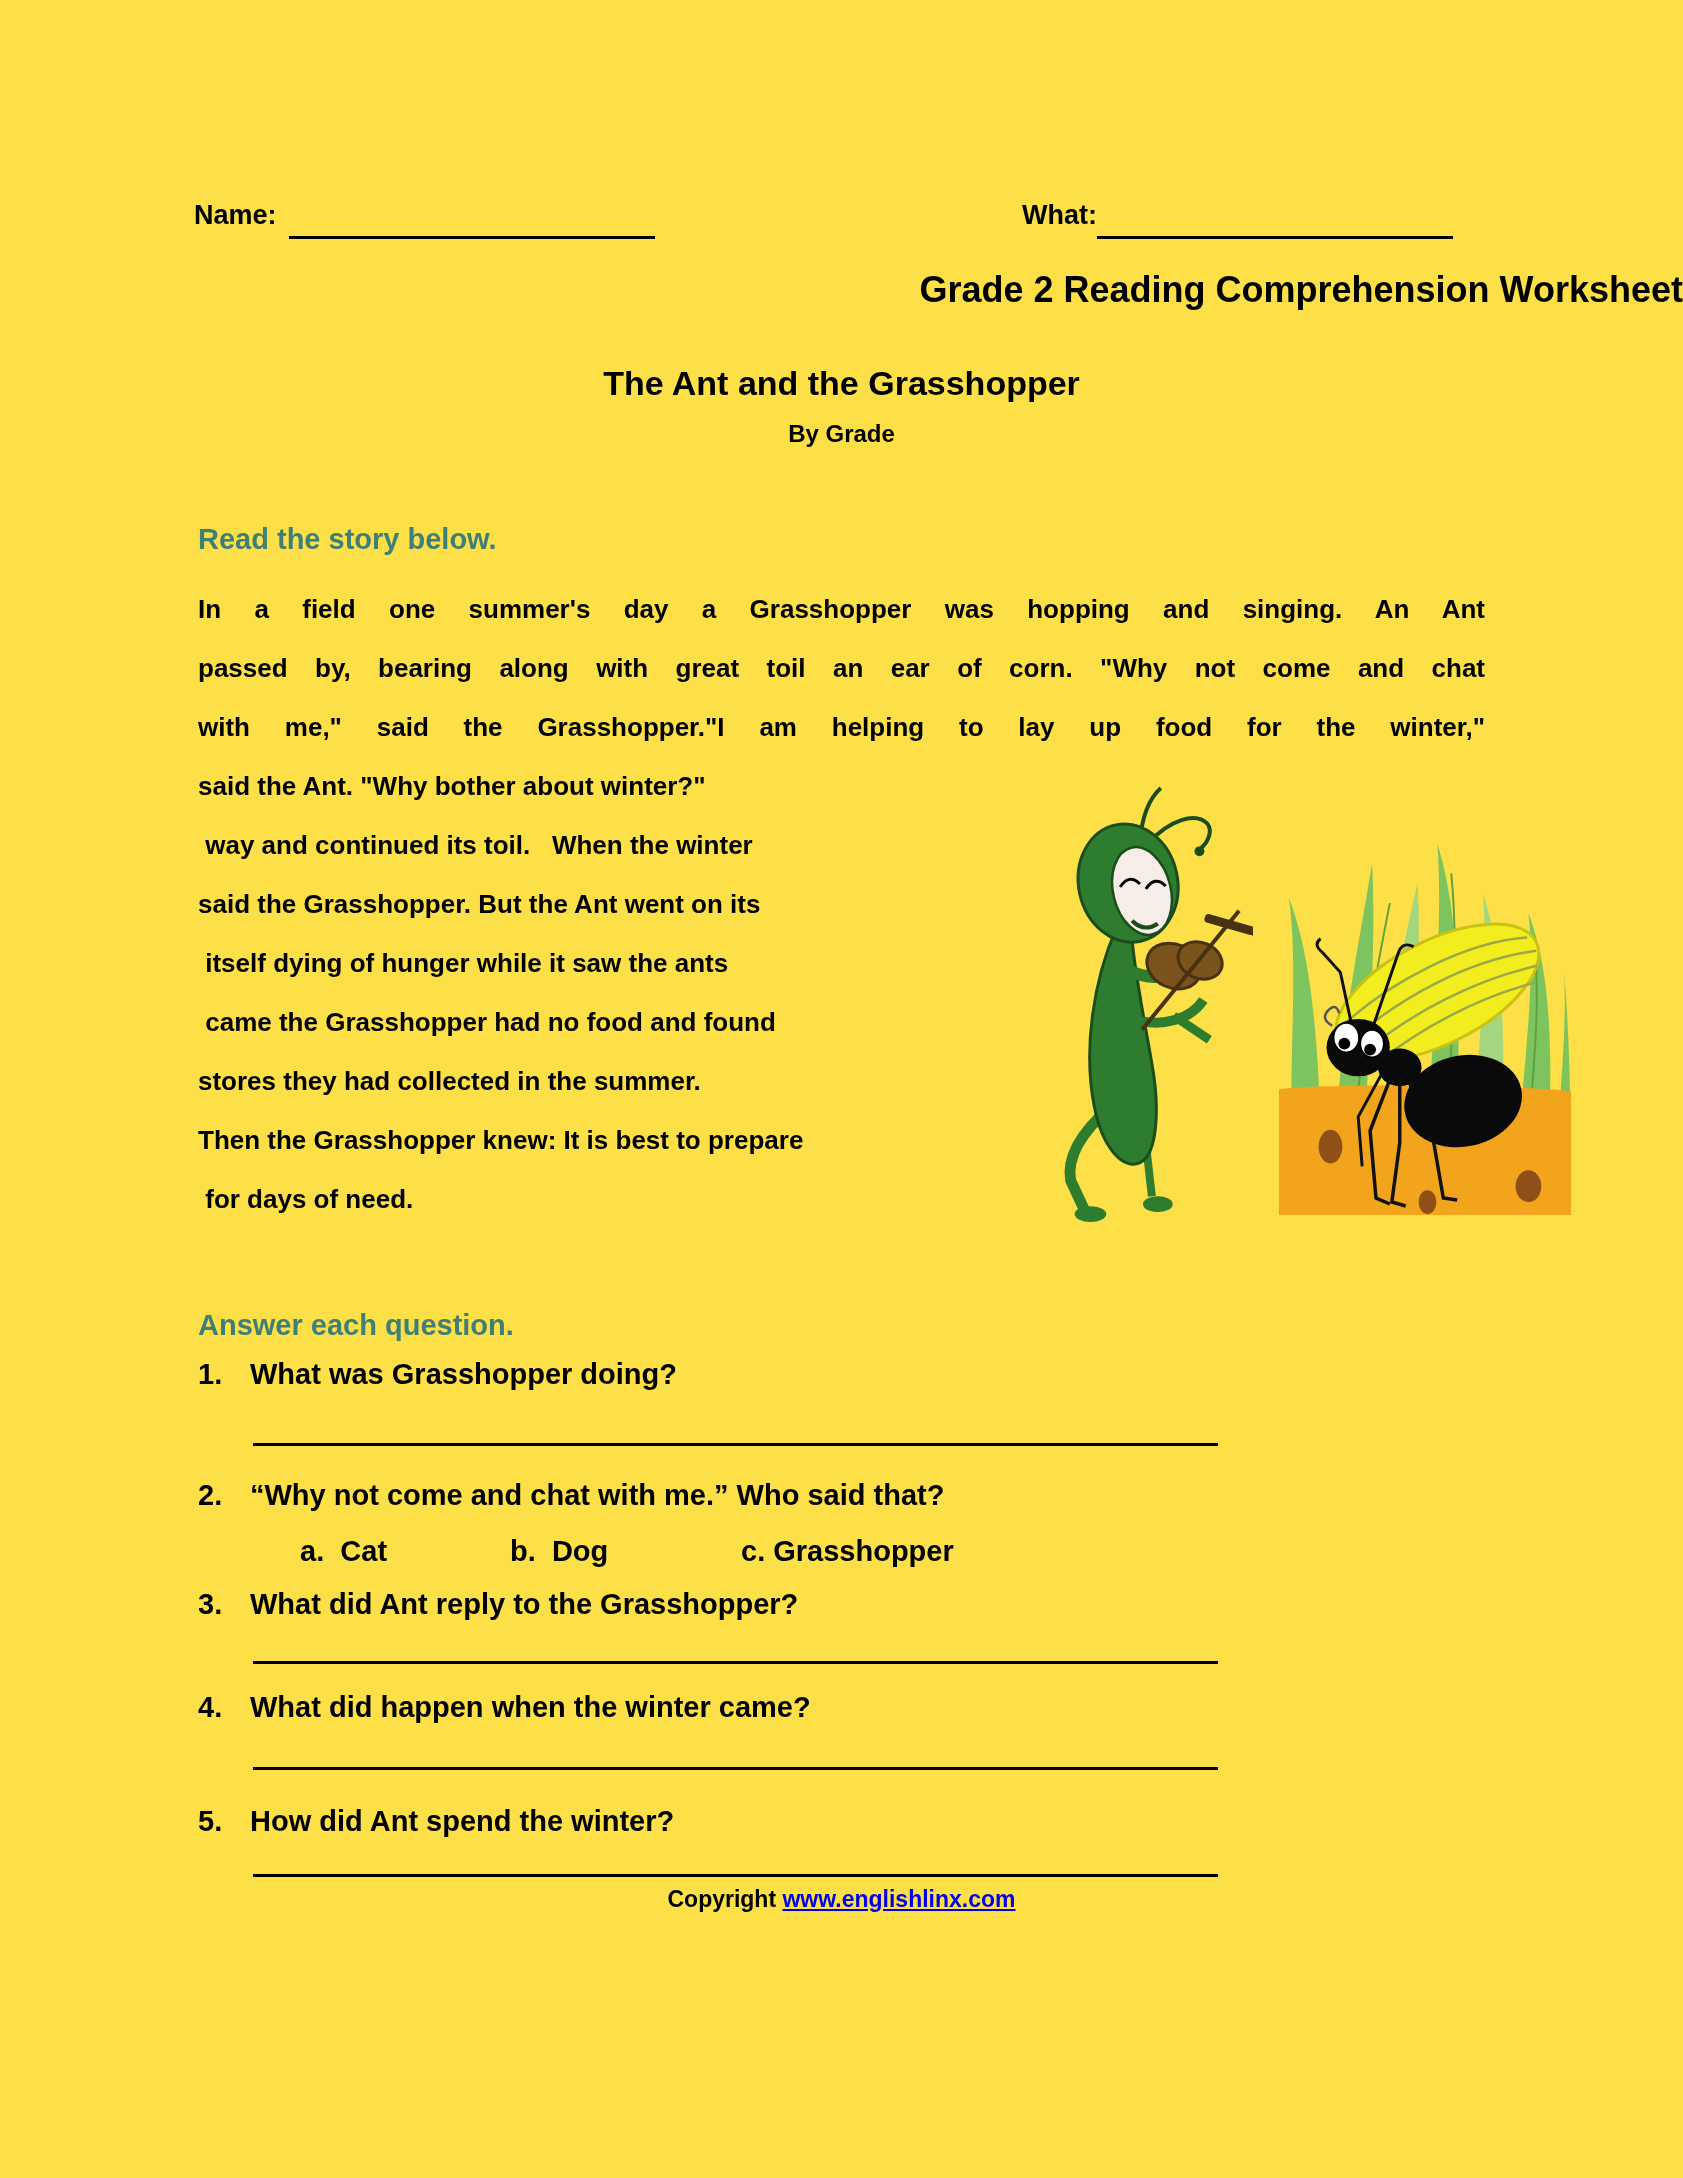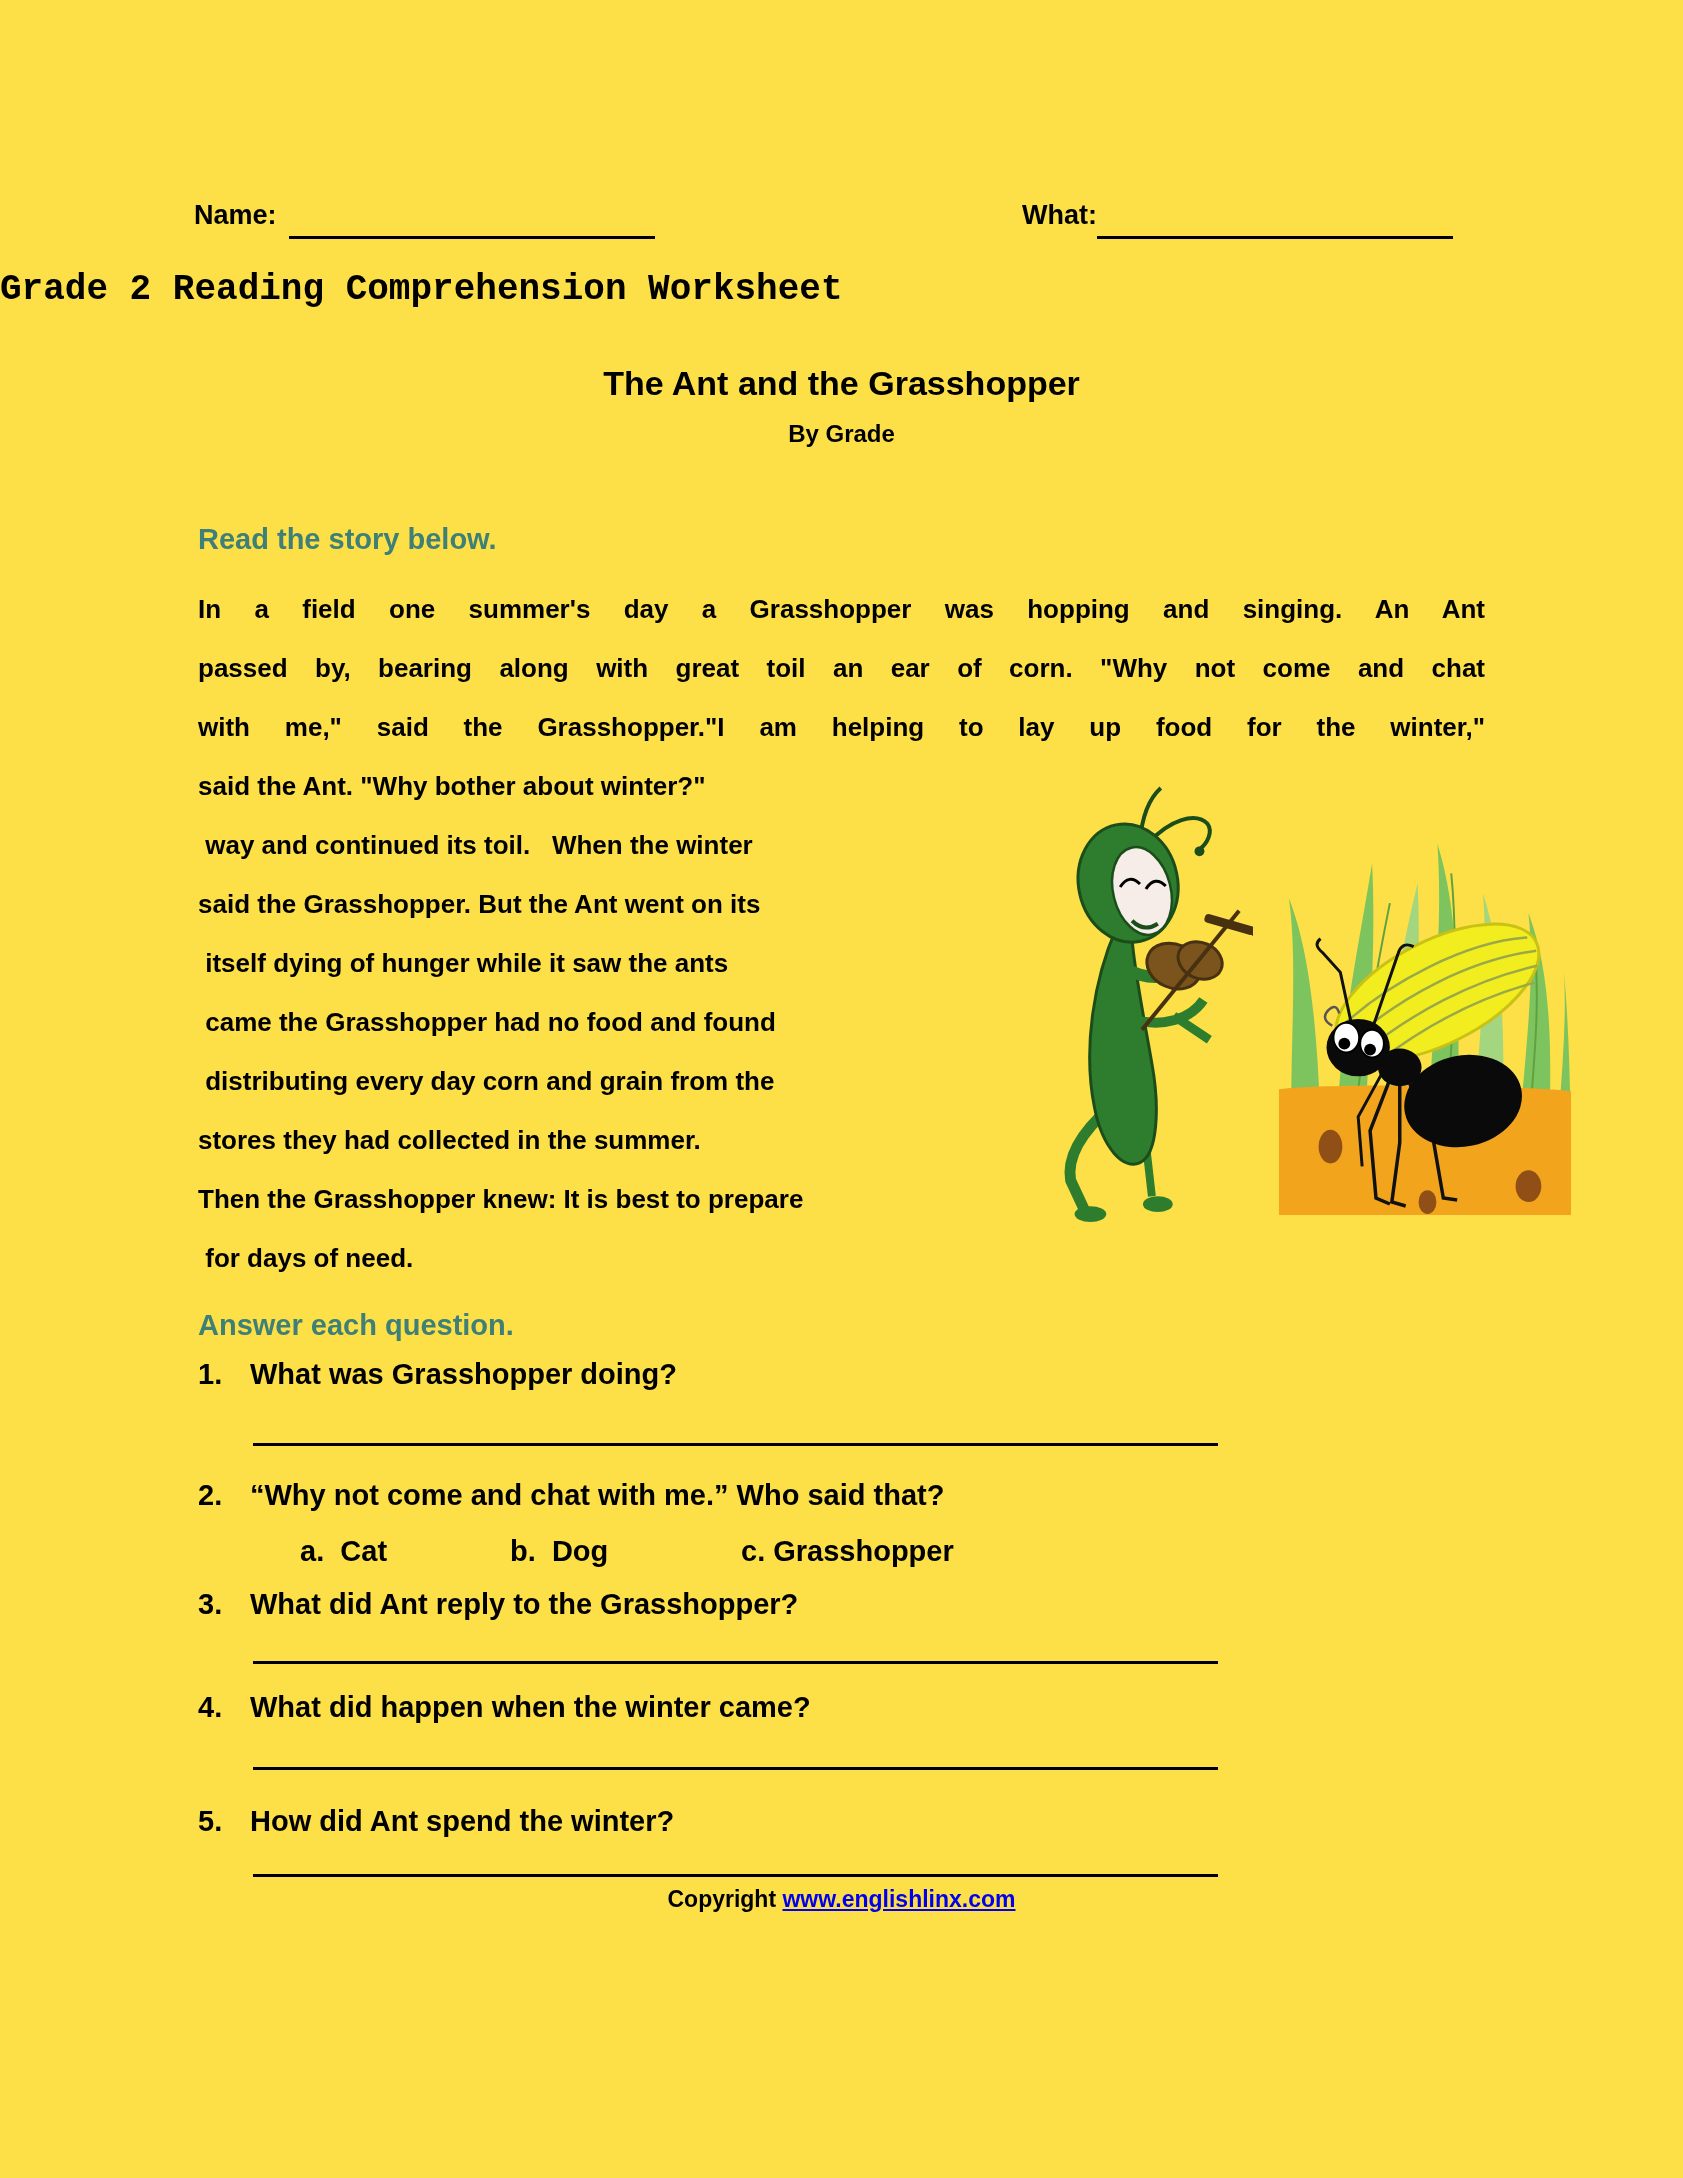--- a/index.html
+++ b/index.html
@@ -19,21 +19,21 @@
     --corn-streak:#9AA848;
     --ant-black:#0A0A0A;
   }
   *{margin:0;padding:0;box-sizing:border-box;}
   html,body{background:#ffffff;}
   body{font-family:"Liberation Sans",sans-serif;color:var(--ink);}
   .page{position:relative;width:1683px;height:2178px;background:#fde047;overflow:hidden;}
   .abs{position:absolute;}
   .label{font-size:27px;font-weight:700;}
   .blank{border-bottom:3px solid #000;}
-  .title{width:100%;text-align:left;font-size:36px;font-weight:700;font-family:Liberation Mono, monospace;}
+  .title{width:100%;text-align:right;font-size:36px;font-weight:700;}
   .subtitle{width:100%;text-align:center;font-size:34px;font-weight:700;}
   .author{width:100%;text-align:center;font-size:24px;font-weight:700;}
   .section-heading{font-size:29px;font-weight:700;color:var(--heading-teal);}
   .story{left:198px;top:580px;width:1287px;font-size:26px;font-weight:700;line-height:59px;}
   .story-line{white-space:pre-wrap;height:59px;}
   .story-line.justify{text-align:justify;text-align-last:justify;}
   .question{font-size:29px;font-weight:700;}
   .q-num{position:absolute;left:198px;top:0;}
   .q-text{position:absolute;left:250px;top:0;white-space:pre-wrap;}
   .answer-line{height:0;border-top:3px solid #000;}
@@ -60,21 +60,20 @@
 
   <div class="abs story">
     <div class="story-line justify">In a field one summer's day a Grasshopper was hopping and singing. An Ant</div>
     <div class="story-line justify">passed by, bearing along with great toil an ear of corn. "Why not come and chat</div>
     <div class="story-line justify">with me," said the Grasshopper."I am helping to lay up food for the winter,"</div>
     <div class="story-line">said the Ant. "Why bother about winter?"</div>
     <div class="story-line"> way and continued its toil.   When the winter</div>
     <div class="story-line">said the Grasshopper. But the Ant went on its</div>
     <div class="story-line"> itself dying of hunger while it saw the ants</div>
     <div class="story-line"> came the Grasshopper had no food and found</div>
-    <div class="story-line"> distributing every day corn and grain from the</div>
     <div class="story-line">stores they had collected in the summer.</div>
     <div class="story-line">Then the Grasshopper knew: It is best to prepare</div>
     <div class="story-line"> for days of need.</div>
   </div>
 
   <svg class="abs" style="left:1025px;top:780px;" width="228" height="446" viewBox="0 0 230 450">
 
     <path d="M116,62 C118,36 126,18 137,8" fill="none" stroke="var(--grasshopper-dark)" stroke-width="4"></path>
     <path d="M124,64 C146,40 172,32 184,44 C190,52 184,64 176,70" fill="none" stroke="var(--grasshopper-dark)" stroke-width="4"></path>
     <circle cx="176" cy="72" r="5" fill="var(--grasshopper-dark)"></circle>

